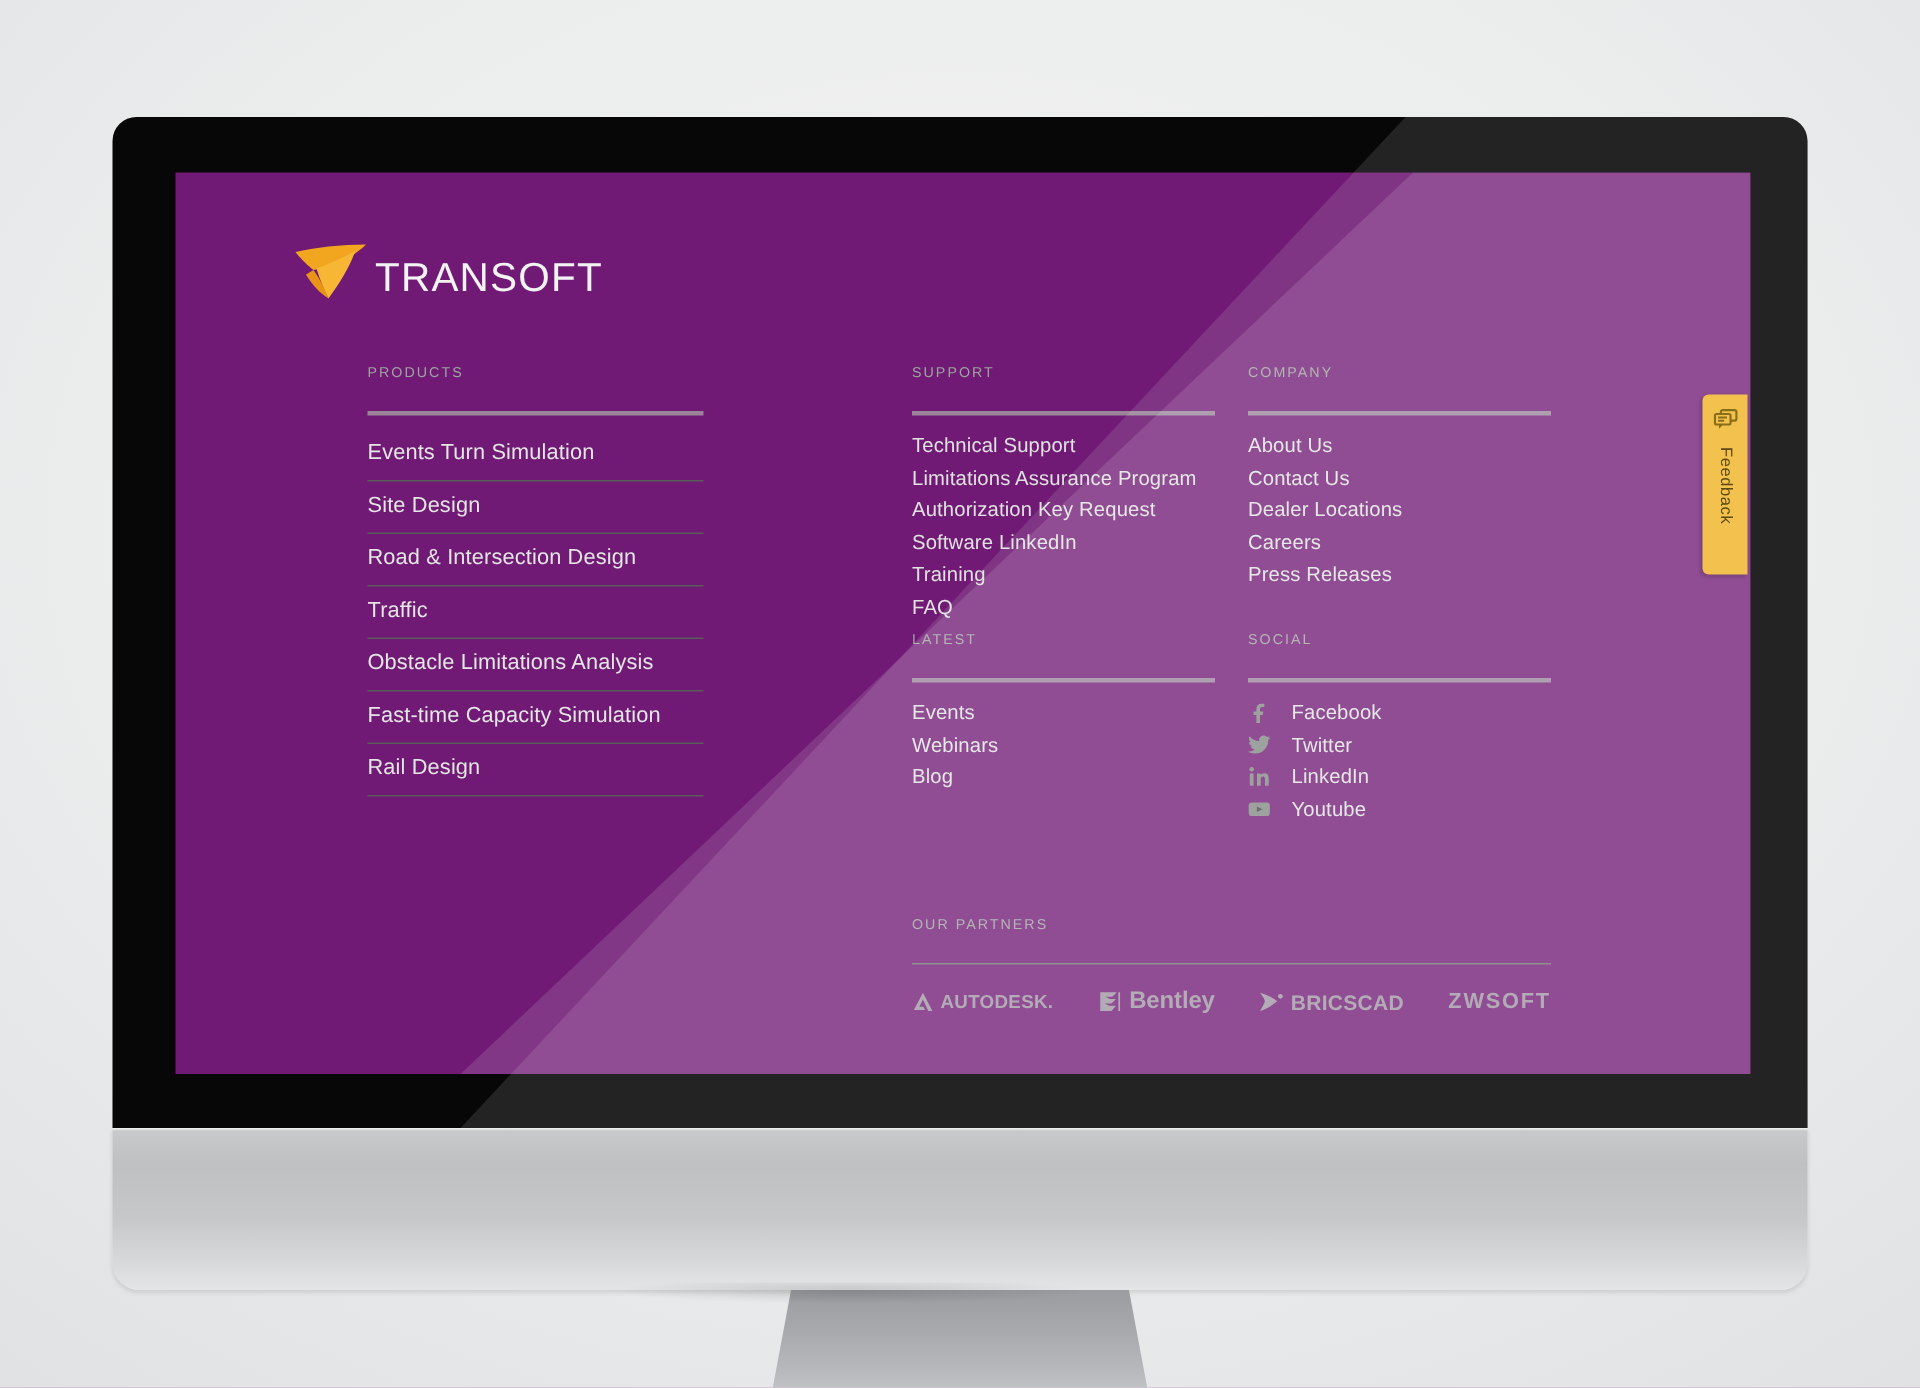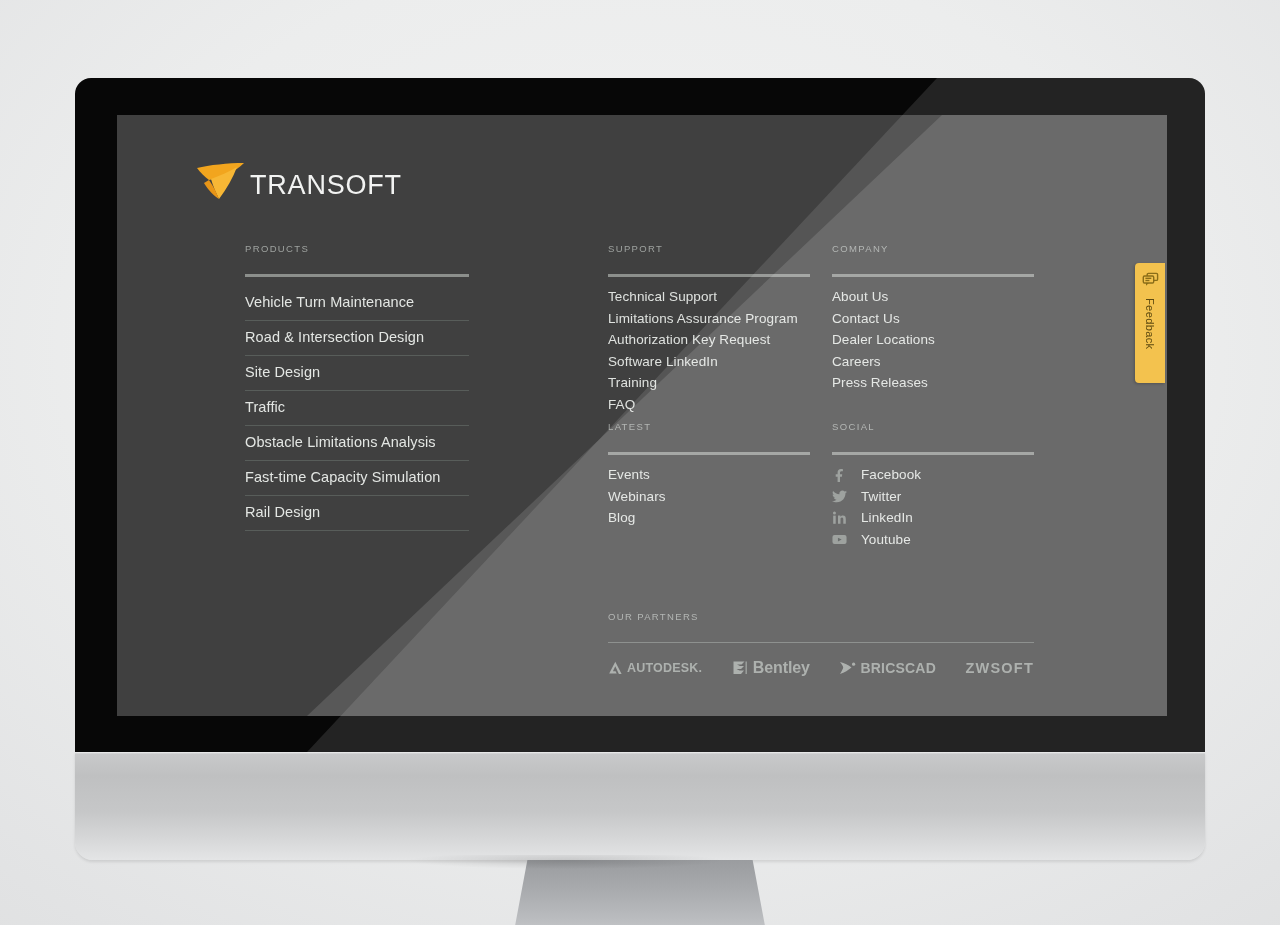--- a/index.html
+++ b/index.html
@@ -24,21 +24,21 @@
     left: 0; top: 0;
     width: 1130px; height: 674px;
     background: #070707;
     border-radius: 16px 16px 0 0;
     overflow: hidden;
   }
   #screen {
     position: absolute;
     left: 42px; top: 37px;
     width: 1050px; height: 601px;
-    background: #404040;
+    background: #701a75;
     overflow: hidden;
   }
   
   #chin {
     position: absolute;
     left: 0; top: 674px;
     width: 1130px; height: 108px;
     background: linear-gradient(180deg, #c9cacb 0%, #bfc0c1 22%, #c6c7c8 55%, #d6d7d8 80%, #e4e5e6 100%);
     border-radius: 0 0 18px 18px;
     box-shadow: 0 2px 3px rgba(0,0,0,0.10);
@@ -217,23 +217,23 @@
               <path d="M16 19 C24 16, 34 12, 42 7 C38 18, 32 28, 24 39 C21 33, 18 26, 16 19 Z" fill="#f7b735"></path>
               <path d="M14 20 C19 27, 22 34, 24 39 C19 36, 13 30, 9 23 Z" fill="#e89517"></path>
             </svg>
           </span>
           <span id="logo-text">TRANSOFT</span>
         </div>
 
         <div id="col-products">
           <div class="col-head">PRODUCTS</div>
           <div class="head-rule"></div>
-          <div class="prod-item">Vehicle Turn Maintenance</div>
+          <div class="prod-item">Events Turn Simulation</div>
+          <div class="prod-item">Site Design</div>
           <div class="prod-item">Road &amp; Intersection Design</div>
-          <div class="prod-item">Site Design</div>
           <div class="prod-item">Traffic</div>
           <div class="prod-item">Obstacle Limitations Analysis</div>
           <div class="prod-item">Fast-time Capacity Simulation</div>
           <div class="prod-item">Rail Design</div>
         </div>
 
         <div id="col-support">
           <div class="col-head">SUPPORT</div>
           <div class="head-rule"></div>
           <div class="link-item">Technical Support</div>

